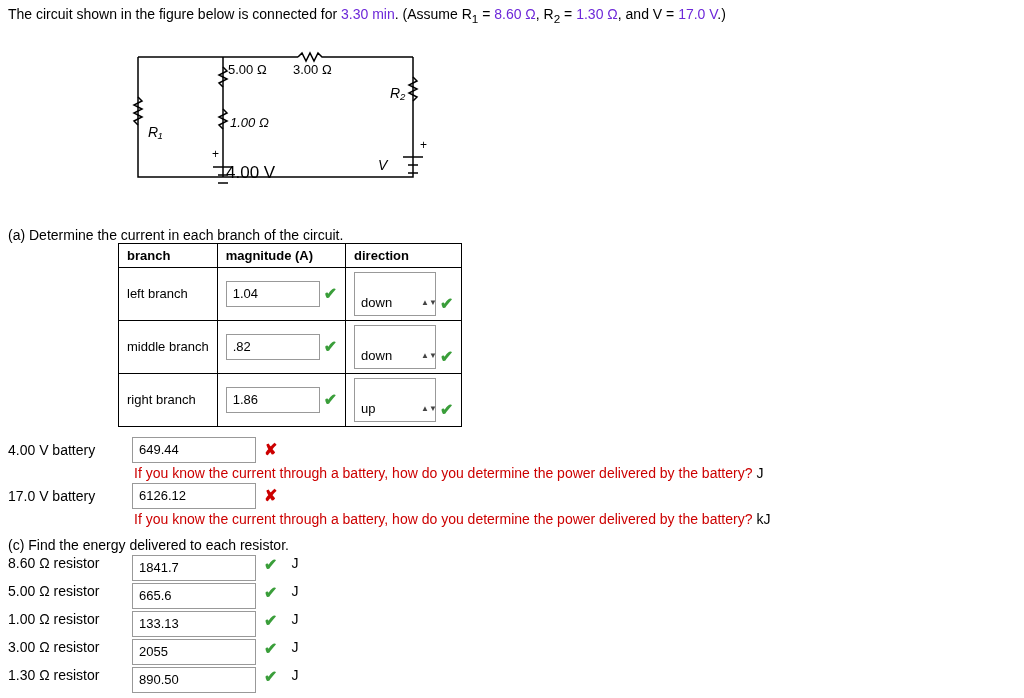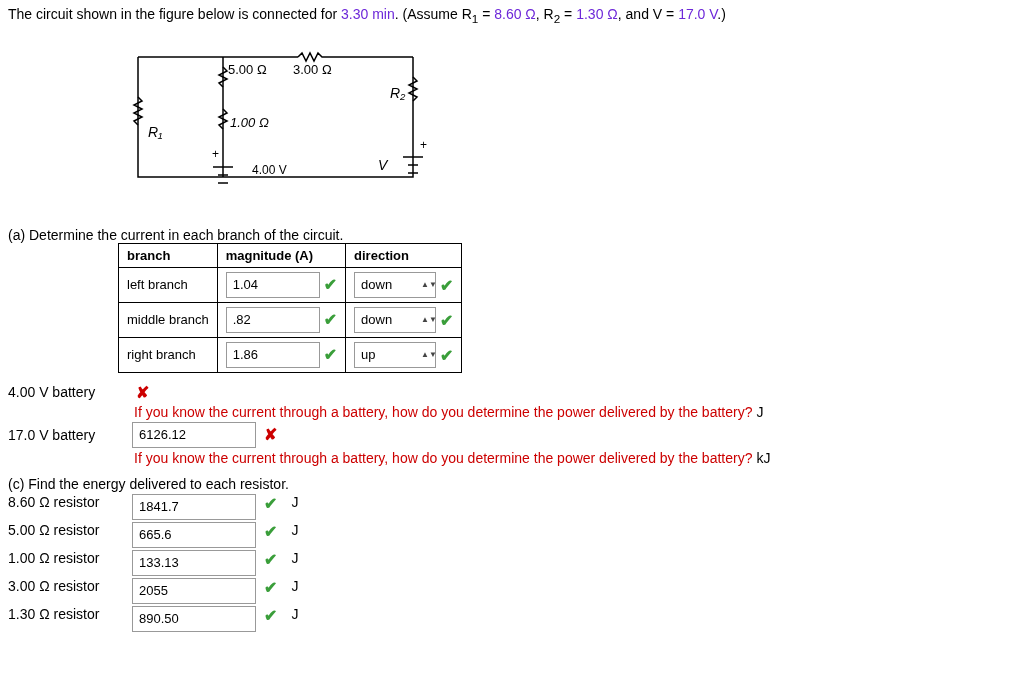--- a/index.html
+++ b/index.html
@@ -43,21 +43,21 @@
     position: relative;
     height: 18px;
     line-height: 18px;
   }
   .input-box.wide { min-width: 110px; }
   .select-box {
     border: 1px solid #999;
     display: inline-flex;
     align-items: center;
     justify-content: space-between;
-    padding: 2px 4px 2px 6px;
+    padding: 20px 4px 2px 6px;
     min-width: 70px;
     font-size: 13px;
     background: #fff;
     height: 20px;
   }
   .updown {
     width: 10px;
     height: 14px;
     display: inline-flex;
     flex-direction: column;
@@ -116,21 +116,21 @@
     <line x1="285" y1="120" x2="305" y2="120"></line>
     <line x1="290" y1="128" x2="300" y2="128"></line>
     <line x1="290" y1="136" x2="300" y2="136"></line>
   </g>
 </svg>
 <div style="position:absolute;left:110px;top:25px;font-size:13px;">5.00 Ω</div>
 <div style="position:absolute;left:175px;top:25px;font-size:13px;">3.00 Ω</div>
 <div style="position:absolute;left:112px;top:78px;font-size:13px;font-style:italic;">1.00 Ω</div>
 <div style="position:absolute;left:30px;top:87px;font-size:14px;font-style:italic;">R₁</div>
 <div style="position:absolute;left:272px;top:48px;font-size:14px;font-style:italic;">R₂</div>
-<div style="position:absolute;left:134px;top:126px;font-size:12px;">4.00 V</div>
+<div style="position:absolute;left:108px;top:126px;font-size:17px;">4.00 V</div>
 <div style="position:absolute;left:260px;top:120px;font-size:14px;font-style:italic;">V</div>
 <div style="position:absolute;left:94px;top:110px;font-size:12px;">+</div>
 <div style="position:absolute;left:302px;top:101px;font-size:12px;">+</div>
 </div>
 
 <div class="section">
   <div>(a) Determine the current in each branch of the circuit.</div>
   <table class="answer">
     <tbody>
         <tr>
@@ -178,20 +178,21 @@
             </span><span class="check">✔</span></td>
     </tr>
   </tbody>
     </table>
 </div>
 
 <div class="section">
 
   <div class="row">
     <span class="label-col">4.00 V battery</span>
+    <span class="input-box wide">649.44</span>
     <span class="cross">✘</span>
   </div>
   <div class="row">
     <span class="label-col"></span>
     <span class="hint">If you know the current through a battery, how do you determine the power delivered by the battery?</span>
     <span>J</span>
   </div>
 
   <div class="row">
     <span class="label-col">17.0 V battery</span>

